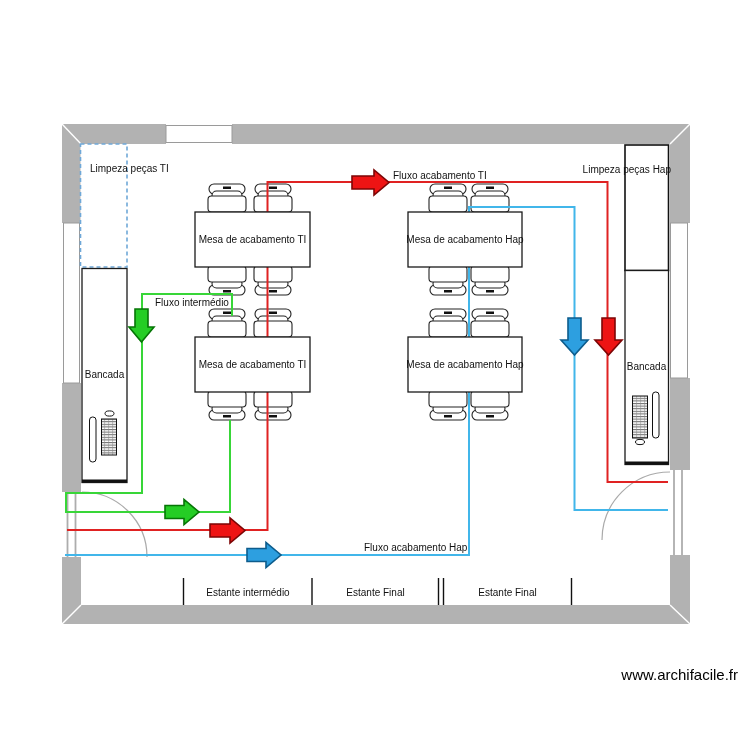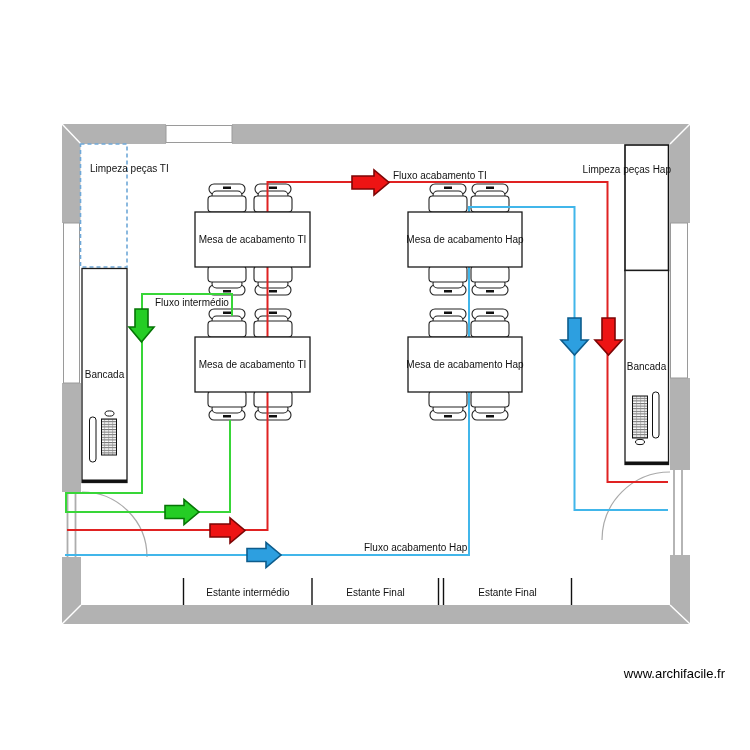--- a/index.html
+++ b/index.html
@@ -12,21 +12,21 @@
   .leaf{stroke:#adadad;stroke-width:1.8;fill:none;}
   .arc{stroke:#aaaaaa;stroke-width:1.2;fill:none;}
   .furn{fill:#ffffff;stroke:#1a1a1a;stroke-width:1.3;}
   .thick{stroke:#111;stroke-width:3.2;}
   .ch{fill:#fff;stroke:#222;stroke-width:1.1;}
   .chd{fill:#111;}
   .lbl{font-family:"Liberation Sans",sans-serif;font-size:10px;fill:#111;}
   .flow{fill:none;stroke-width:2;}
   .arrow{stroke-width:1.6;}
   .shelfline{stroke:#111;stroke-width:1.4;}
-  .watermark{position:absolute;top:666px;right:25px;font-size:13px;color:#000;
+  .watermark{position:absolute;top:666px;right:12px;font-size:15px;color:#000;
              font-family:"Liberation Sans",sans-serif;}
 </style>
 </head>
 <body>
 
 <div class="canvas">
 <svg width="750" height="750" viewBox="0 0 750 750">
   <defs>
     <pattern id="rad" width="4" height="2.6" patternUnits="userSpaceOnUse">
       <rect width="4" height="2.6" fill="#fff"></rect>

